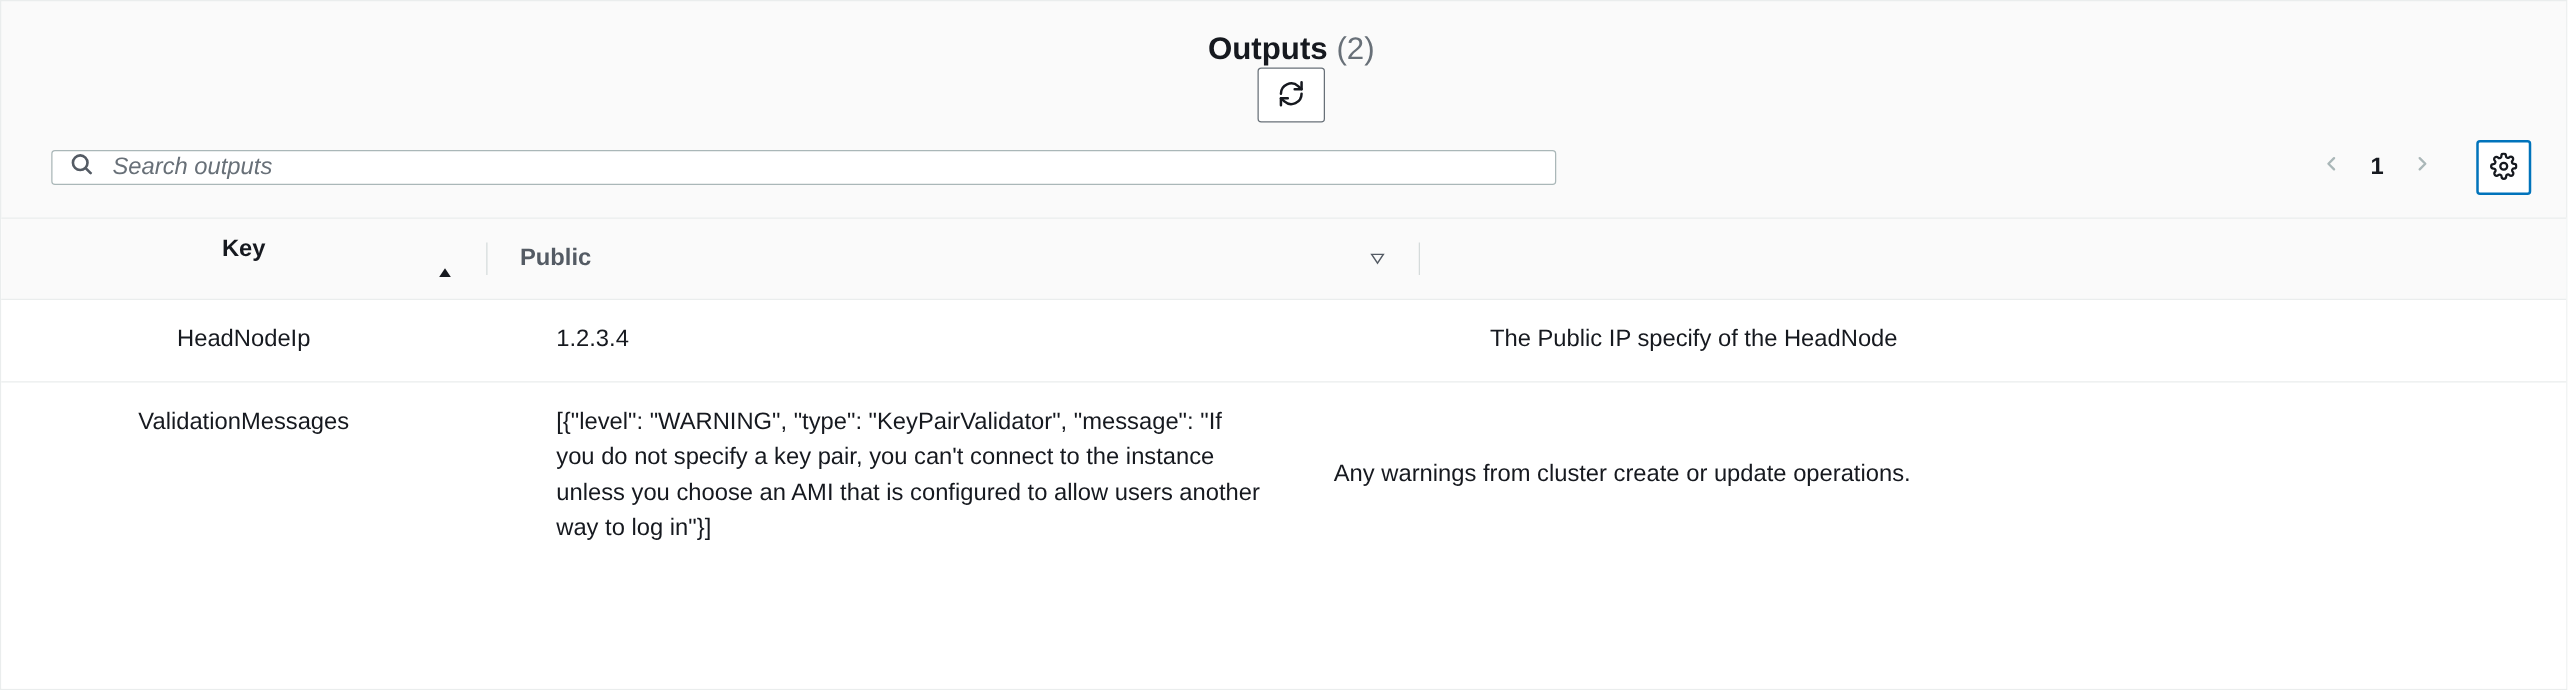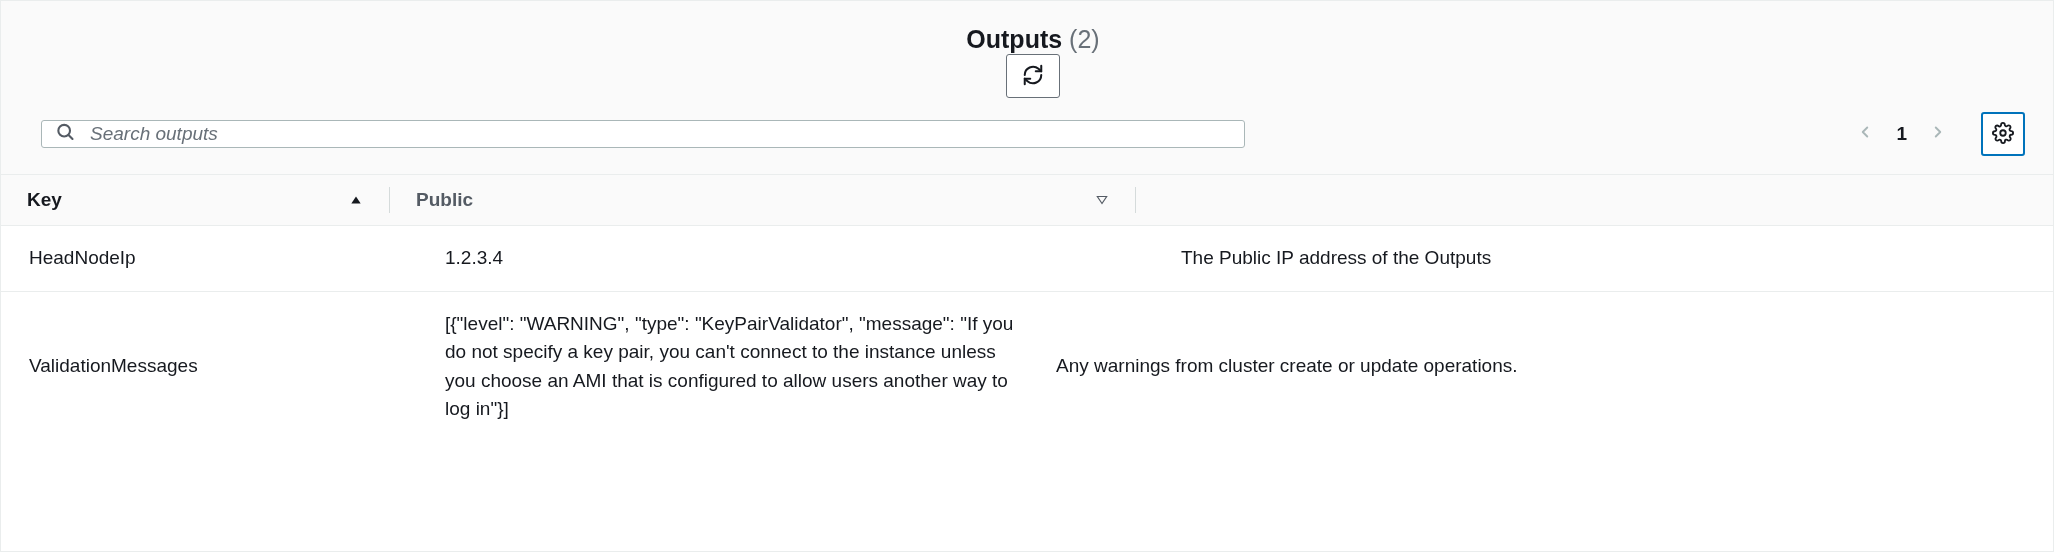--- a/index.html
+++ b/index.html
@@ -140,34 +140,34 @@
       width: 1px;
       height: 26px;
       background: #d5dbdb;
       align-self: center;
     }
     .sort-icon {
       margin-left: auto;
       display: flex;
       align-items: center;
     }
-    .col-key { width: 388px; }
+    .col-key { width: 388px; flex-direction: column; }
     .col-value { width: 745px; }
     .col-desc { flex: 1; }
     .tbody {
     }
     .tr {
       display: flex;
       border-bottom: 1px solid #eaeded;
     }
     .tr:last-child {
       border-bottom: none;
     }
     .td {
-      padding: 18px 17px;
+      padding: 18px 28px;
       font-size: 19px;
       color: #16191f;
       display: flex;
       align-items: center;
       line-height: 1.5;
     }
     .td.col-key { width: 388px; padding-left: 28px; }
     .td.col-value { width: 775px; padding-left: 56px; }
     .td.col-desc { flex: 1; }
   </style>
@@ -248,21 +248,21 @@
             <polygon points="12,18 4,6 20,6"></polygon>
           </svg>
         </span>
       </div>
       <div class="th-divider"></div>
     </div>
     <div class="tbody">
       <div class="tr">
         <div class="td col-key">HeadNodeIp</div>
         <div class="td col-value">1.2.3.4</div>
-        <div class="td col-desc">The Public IP address of the Outputs</div>
+        <div class="td col-desc">The Public IP specify of the HeadNode</div>
       </div>
       <div class="tr">
         <div class="td col-key">ValidationMessages</div>
         <div class="td col-value" style="max-width:650px">[{"level": "WARNING", "type": "KeyPairValidator", "message": "If you do not specify a key pair, you can't connect to the instance unless you choose an AMI that is configured to allow users another way to log in"}]</div>
         <div class="td col-desc">Any warnings from cluster create or update operations.</div>
       </div>
     </div>
   </div>
 </div>
 

